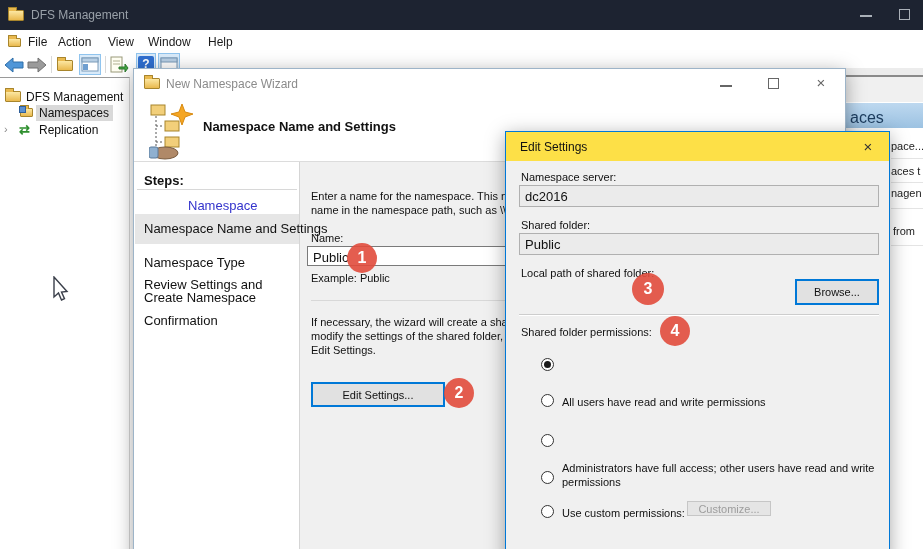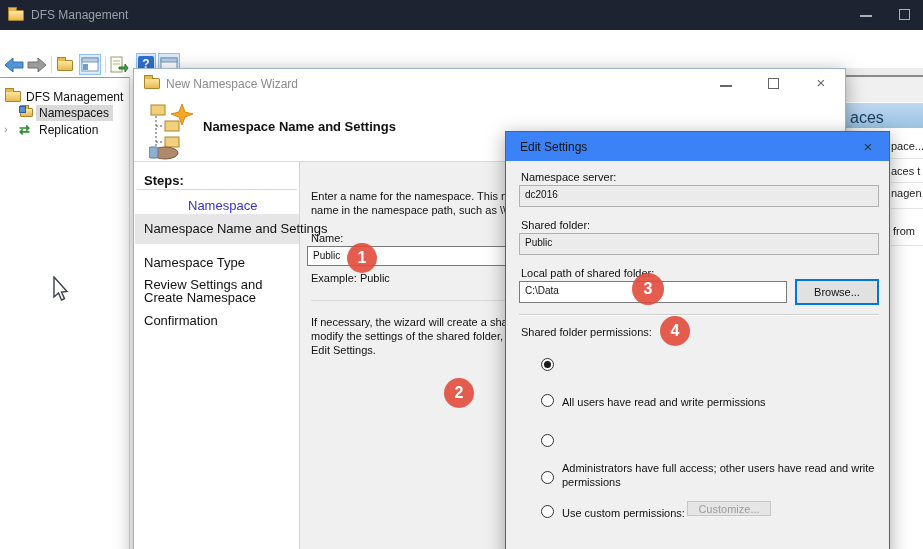--- a/index.html
+++ b/index.html
@@ -46,33 +46,33 @@
   .wiz-ctl { position:absolute; top:3px; width:34px; height:22px; text-align:center; color:#666; }
   .wiz-header { position:absolute; left:0; top:28px; width:711px; height:65px; background:#fff;
                 border-bottom:1px solid #dcdcdc; }
   .wiz-header .big-title { position:absolute; left:69px; top:22px; font-size:13px; font-weight:bold; color:#111; }
   .steps-pane { position:absolute; left:0; top:93px; width:166px; height:406px; background:#fff;
                 border-right:1px solid #d5d5d5; }
   .step { position:absolute; left:10px; font-size:13px; color:#111; width:150px; line-height:13px; }
   .step.link { color:#3333cc;padding-left:44px; }
   .step-band { position:absolute; left:1px; width:164px; height:30px; background:#e6e6e6; }
 
-  .input { position:absolute; background:#fff; border:1px solid #7a7a7a; font-size:10px;
+  .input { position:absolute; background:#fff; border:1px solid #7a7a7a; font-size:13px;
            color:#111; padding:3px 5px; white-space:nowrap; overflow:hidden; }
   .input.disabled { background:#ebebeb; border:1px solid #b0b0b0; }
   .btn { position:absolute; background:#e1e1e1; border:1px solid #adadad; font-size:11px; color:#111;
          display:flex; align-items:center; justify-content:center; }
   .btn.default { border:2px solid #0078d7; }
   .btn.disabled { background:#e5e5e5; border:1px solid #c6c6c6; color:#9d9d9d; }
   .hline { position:absolute; height:1px; background:#d8d8d8; }
 
   
   .dialog { position:absolute; left:505px; top:131px; width:385px; height:432px; background:#f0f0f0;
             border:1px solid #0078d7; box-shadow:0 4px 18px rgba(0,0,0,.35); }
-  .dlg-titlebar { position:absolute; left:0; top:0; width:383px; height:29px; background:#3b82f6; }
+  .dlg-titlebar { position:absolute; left:0; top:0; width:383px; height:29px; background:#fde047; }
   .dlg-title { position:absolute; left:14px; top:8px; font-size:12px; color:#111; }
   .dlg-close { position:absolute; right:8px; top:4px; width:26px; height:21px; text-align:center;
                font-size:15px; color:#333; line-height:21px; }
   .groove { position:absolute; height:2px; border-top:1px solid #cdcdcd; border-bottom:1px solid #fff; }
 
   .radio { position:absolute; width:13px; height:13px; border:1px solid #333; border-radius:50%; background:#fff; }
   .radio.checked::after { content:""; position:absolute; left:2px; top:2px; width:7px; height:7px;
                           border-radius:50%; background:#1a1a1a; }
   .radio-label { position:absolute; font-size:11px; color:#111; line-height:14px; }
 
@@ -91,20 +91,28 @@
 
 <div id="screen">
 
   <div class="titlebar">
     <span class="fold" style="left:8px; top:10px;"></span>
     <span class="title">DFS Management</span>
     <span class="win-glyph-min" style="left:860px; top:15px;"></span>
     <span class="win-glyph-max" style="left:899px; top:9px;"></span>
   </div>
 
+  <div class="menubar">
+    <span class="fold small" style="left:8px; top:8px;"></span>
+    <span class="menu-item" style="left:24px;">File</span>
+    <span class="menu-item" style="left:54px;">Action</span>
+    <span class="menu-item" style="left:104px;">View</span>
+    <span class="menu-item" style="left:144px;">Window</span>
+    <span class="menu-item" style="left:204px;">Help</span>
+  </div>
 
   <div class="toolbar">
     <svg class="icon-abs" style="left:4px; top:4px;" width="20" height="16">
       <path d="M9 1 L1 8 L9 15 L9 11 L19 11 L19 5 L9 5 Z" fill="#4f96d8" stroke="#2f6ea8"></path>
     </svg>
     <svg class="icon-abs" style="left:27px; top:4px;" width="20" height="16">
       <path d="M11 1 L19 8 L11 15 L11 11 L1 11 L1 5 L11 5 Z" fill="#9b9b9b" stroke="#707070"></path>
     </svg>
     <span class="tb-sep" style="left:51px;"></span>
     <span class="fold" style="left:57px; top:7px;"></span>
@@ -208,36 +216,36 @@
 
     <span class="txt" style="left:177px; top:163px;">Name:</span>
     <span class="input" style="left:173px; top:177px; width:240px; height:20px;">Public</span>
     <span class="txt" style="left:177px; top:203px;">Example: Public</span>
     <span class="hline" style="left:177px; top:231px; width:196px;"></span>
 
     <span class="txt" style="left:177px; top:247px;">If necessary, the wizard will create a shar</span>
     <span class="txt" style="left:177px; top:261px;">modify the settings of the shared folder, su</span>
     <span class="txt" style="left:177px; top:275px;">Edit Settings.</span>
 
+    <span class="btn default" style="left:177px; top:313px; width:134px; height:25px;">Edit Settings...</span>
   </div>
 
   <div class="dialog">
     <div class="dlg-titlebar">
       <span class="dlg-title">Edit Settings</span>
       <span class="dlg-close">×</span>
     </div>
 
     <span class="txt" style="left:15px; top:39px;">Namespace server:</span>
     <span class="input disabled" style="left:13px; top:53px; width:360px; height:22px;">dc2016</span>
 
     <span class="txt" style="left:15px; top:87px;">Shared folder:</span>
     <span class="input disabled" style="left:13px; top:101px; width:360px; height:22px;">Public</span>
 
     <span class="txt" style="left:15px; top:135px;">Local path of shared folder:</span>
-    <span class="input" style="left:13px; top:149px; width:268px; height:22px;">C:\Data</span>
     <span class="btn default" style="left:289px; top:147px; width:84px; height:26px;">Browse...</span>
 
     <span class="groove" style="left:13px; top:182px; width:360px;"></span>
 
     <span class="txt" style="left:15px; top:194px;">Shared folder permissions:</span>
 
     <span class="radio checked" style="left:35px; top:226px;"></span>
 
     <span class="radio" style="left:35px; top:262px;"></span>
     <span class="radio-label" style="left:56px; top:263px;">All users have read and write permissions</span>

